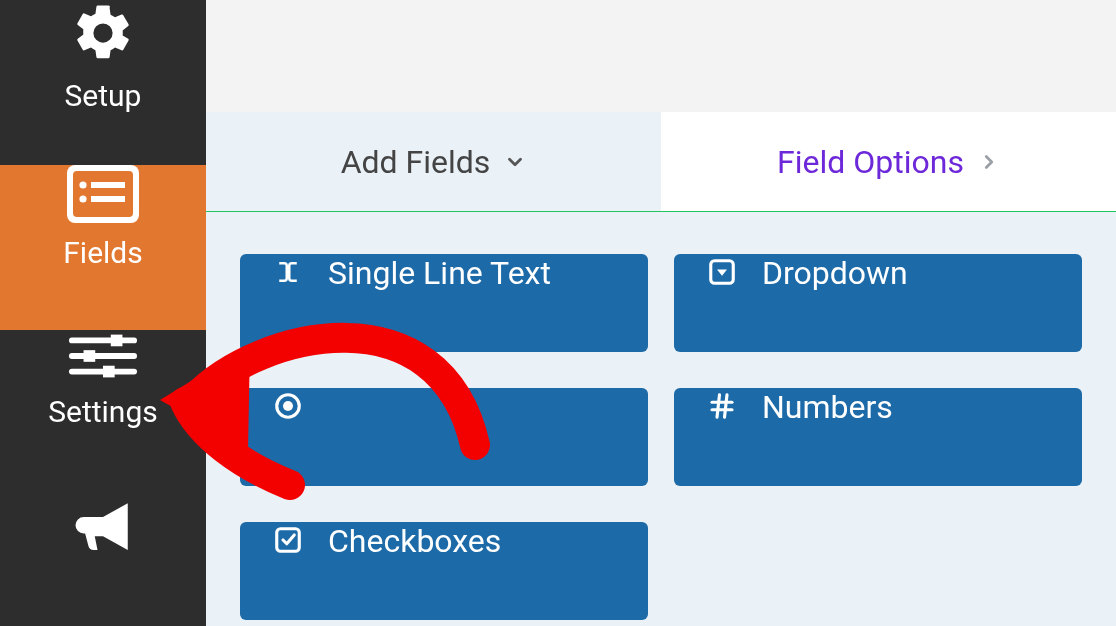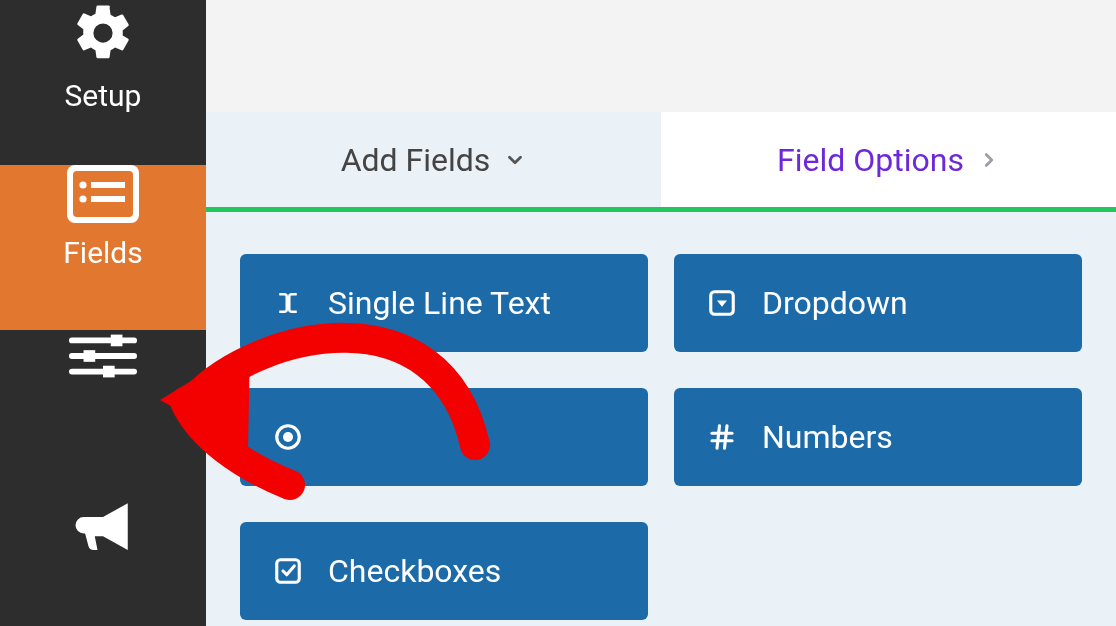--- a/index.html
+++ b/index.html
@@ -10,29 +10,29 @@
   .sidebar { width: 206px; background: #2d2d2d; display: flex; flex-direction: column; height: 100%; }
   .sidebar-item { width: 100%; height: 165px; display: flex; flex-direction: column; align-items: center; cursor: pointer; color: #fff; }
   .sidebar-item.active { background: #e27730; }
   .sidebar-item.short { height: 130px; }
   .sidebar-icon { display: flex; align-items: center; justify-content: center; margin-bottom: 12px; }
   .sidebar-label { font-size: 30px; font-weight: 400; }
 
   
   .main { flex: 1; display: flex; flex-direction: column; height: 100%; background: #f6f6f6; }
   .topbar { height: 112px; background: #f3f3f3; border-bottom: none; }
-  .tabs { height: 100px; display: flex; border-bottom: 5px solid #22c55e; background: #eaf1f7; }
+  .tabs { height: 100px; display: flex; border-bottom: 1px solid #22c55e; background: #eaf1f7; }
   .tab { flex: 1; display: flex; align-items: center; justify-content: center; gap: 14px; cursor: pointer; color: #444; font-size: 32px; }
   .tab.inactive { color: #6d28d9; background: #fff; }
   .tab .chev { display: inline-flex; }
   .tab.left { background: #eaf1f7; }
 
   .fields-panel { flex: 1; background: #eaf1f7; padding: 42px 34px 0 34px; overflow: hidden; }
   .field-grid { display: grid; grid-template-columns: 1fr 1fr; gap: 36px 26px; }
-  .field-btn { background: #1d6aa8; color: #fff; border-radius: 6px; height: 98px; display: flex; align-items: center; padding: 0 30px; gap: 22px; font-size: 32px; font-weight: 400; cursor: pointer; }
+  .field-btn { background: #1d6aa8; color: #fff; border-radius: 6px; height: 98px; display: flex; padding: 0 30px; gap: 22px; font-size: 32px; font-weight: 400; cursor: pointer; }
   .field-btn .ficon { width: 36px; height: 36px; display: inline-flex; align-items: center; justify-content: center; flex-shrink: 0; }
 
   
   .arrow-annotation { position: absolute; left: 140px; top: 270px; width: 360px; height: 260px; pointer-events: none; }
 </style>
 </head>
 <body>
 
 <div class="sidebar">
   <div class="sidebar-item">
@@ -62,20 +62,21 @@
     <span class="sidebar-icon">
       <svg width="70" height="52" viewBox="0 0 36 26" fill="none" stroke="#fff" stroke-width="3" stroke-linecap="round">
           <line x1="2" y1="5" x2="34" y2="5"></line>
           <line x1="2" y1="13" x2="34" y2="13"></line>
           <line x1="2" y1="21" x2="34" y2="21"></line>
           <rect x="22" y="2" width="6" height="6" fill="#fff" stroke="none"></rect>
           <rect x="8" y="10" width="6" height="6" fill="#fff" stroke="none"></rect>
           <rect x="18" y="18" width="6" height="6" fill="#fff" stroke="none"></rect>
         </svg>
     </span>
+    <span class="sidebar-label">Settings</span>
   </div>
 
   <div class="sidebar-item short">
     <span class="sidebar-icon" style="margin-bottom:0">
       <svg width="66" height="66" viewBox="0 0 24 24" fill="#fff">
           <path d="M21 3l-9 5H5a3 3 0 0 0 0 6h.5l1.2 4.5A2 2 0 0 0 8.64 20H10l-1-5h3l9 5V3z"></path>
         </svg>
     </span>
   </div>
 </div>

